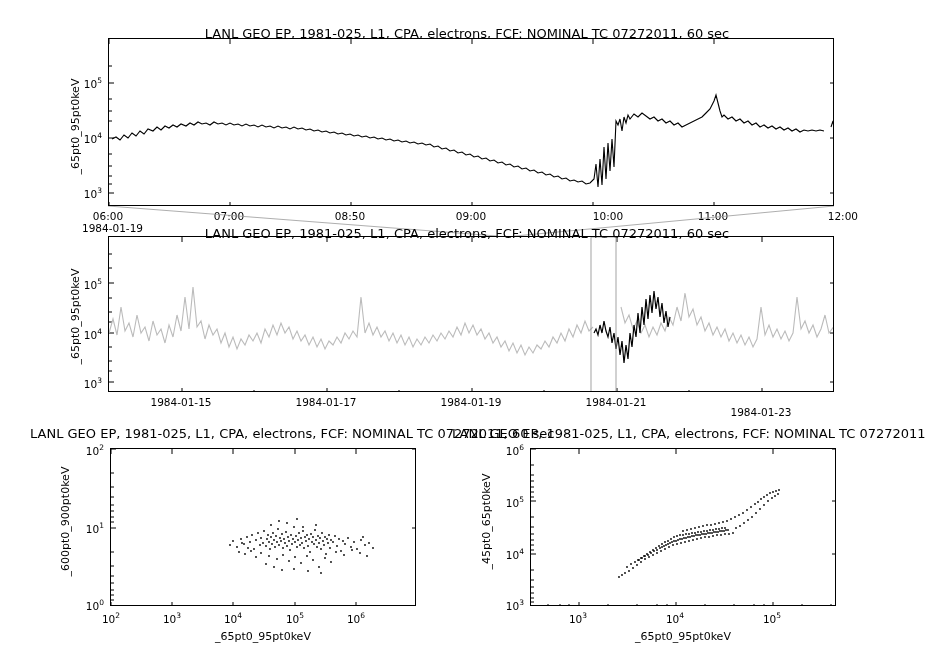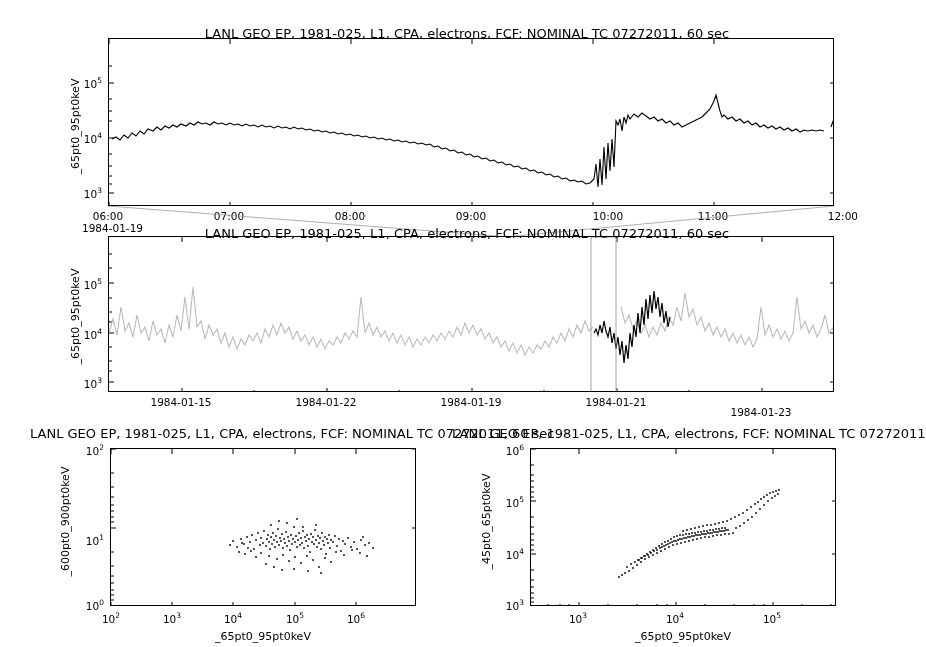--- a/index.html
+++ b/index.html
@@ -118,21 +118,21 @@
         <line x1="726" y1="0" x2="726" y2="5"></line>
       </g>
 
       <polyline fill="none" stroke="#000000" stroke-width="1.1" points="3,100 7,98 11,101 15,96 19,99 23,94 27,97 31,92 35,95 39,90 44,92 48,88 52,91 56,87 60,89 64,86 68,88 72,85 77,87 81,84 85,86 89,83 93,85 97,84 101,86 105,83 109,85 113,84 117,86 121,84 125,86 129,85 133,87 137,85 141,87 145,86 149,88 153,86 157,88 161,87 165,89 169,87 173,89 177,88 181,90 185,88 189,90 193,89 197,91 201,90 205,92 209,91 213,93 217,92 221,94 225,93 229,95 233,94 237,96 241,95 245,97 249,96 253,98 257,97 261,99 265,98 269,100 273,99 277,101 281,100 285,102 289,101 293,103 297,102 301,104 305,103 309,105 313,104 317,106 321,105 325,108 329,107 333,110 337,109 341,112 345,111 349,114 353,113 357,116 361,115 365,118 369,117 373,120 377,119 381,122 385,121 389,124 393,123 397,126 401,125 405,128 409,127 413,130 417,129 421,132 425,131 429,134 433,133 437,136 441,135 445,138 449,137 453,140 457,139 461,142 465,141 469,143 473,142 477,145 481,144 485,140 487,125 489,148 491,120 493,146 495,108 497,140 499,104 501,132 503,100 505,128 507,82 509,86 511,80 513,92 515,78 517,84 519,76 521,80 525,75 529,78 533,74 537,77 541,80 545,78 549,82 553,80 557,84 561,82 565,86 569,84 573,88 577,86 581,84 585,82 589,80 593,78 597,74 601,70 605,62 607,56 609,64 611,72 613,78 615,76 619,80 623,78 627,82 631,80 635,84 639,82 643,86 647,84 651,88 655,86 659,89 663,87 667,90 671,88 675,91 679,89 683,92 687,90 691,93 695,91 699,92 703,91 707,92 711,91 715,92"></polyline>
       <polyline fill="none" stroke="#000000" stroke-width="1.1" points="722,88 724,82 726,94"></polyline>
     </svg>
   </div>
 
   <div class="tick-label-x" style="left:84px; top:210px; width:48px;">06:00</div>
   <div class="tick-label-x" style="left:205px; top:210px; width:48px;">07:00</div>
-  <div class="tick-label-x" style="left:326px; top:210px; width:48px;">08:00</div>
+  <div class="tick-label-x" style="left:326px; top:210px; width:48px;">08:50</div>
   <div class="tick-label-x" style="left:447px; top:210px; width:48px;">09:00</div>
   <div class="tick-label-x" style="left:584px; top:210px; width:48px;">10:00</div>
   <div class="tick-label-x" style="left:689px; top:210px; width:48px;">11:00</div>
   <div class="tick-label-x" style="left:810px; top:210px; width:48px;text-align:right;">12:00</div>
   <div class="tick-label-x" style="left:82px; top:222px; width:80px; text-align:left;">1984-01-19</div>
 
   <svg class="linkline" style="left:108px; top:206px; width:726px; height:30px;" width="726" height="30">
     <line x1="0" y1="0" x2="389" y2="30" stroke="#999999" stroke-width="0.8"></line>
     <line x1="726" y1="0" x2="407" y2="30" stroke="#999999" stroke-width="0.8"></line>
   </svg>
@@ -184,31 +184,31 @@
       <polyline fill="none" stroke="#bbbbbb" stroke-width="1.1" points="0,96 4,82 8,98 12,70 16,94 20,86 24,100 28,78 32,96 36,90 40,104 44,84 48,98 52,92 56,106 60,88 64,100 68,78 72,94 76,60 80,92 84,50 88,90 92,84 96,102 100,88 104,98 108,92 112,106 116,96 120,110 124,100 128,112 132,102 136,108 140,98 144,104 148,96 152,106 156,92 160,100 164,88 168,98 172,86 176,96 180,90 184,102 188,94 192,104 196,98 200,108 204,100 208,110 212,102 216,112 220,104 224,108 228,100 232,106 236,96 240,102 244,94 248,100 252,60 256,96 260,86 264,98 268,90 272,100 276,94 280,104 284,96 288,106 292,98 296,108 300,100 304,110 308,102 312,108 316,100 320,106 324,98 328,104 332,96 336,102 340,94 344,100 348,90 352,98 356,86 360,96 364,88 368,98 372,92 376,102 380,96 384,106 388,100 392,110 396,104 400,114 404,106 408,116 412,108 416,118 420,110 424,116 428,108 432,112 436,104 440,110 444,100 448,106 452,96 456,104 460,92 464,100 468,88 472,96 476,84 480,94 484,90"></polyline>
       <polyline fill="none" stroke="#bbbbbb" stroke-width="1.1" points="512,70 516,86 520,78 524,92 528,84 532,96 536,88 540,100 544,90 548,98 552,86 556,94 560,80 564,88 568,70 572,84 576,56 580,80 584,72 588,88 592,80 596,94 600,86 604,98 608,90 612,100 616,92 620,104 624,96 628,106 632,98 636,108 640,100 644,110 648,102 652,70 656,98 660,88 664,100 668,92 672,102 676,94 680,104 684,96 688,60 692,92 696,84 700,96 704,88 708,100 712,92 716,78 720,96 726,88"></polyline>
 
       <polyline fill="none" stroke="#000000" stroke-width="1.2" points="485,96 487,92 489,98 491,88 493,96 495,84 497,94 499,100 501,90 503,106 505,96 507,112 509,100 511,118 513,104 515,126 517,108 519,122 521,96 523,110 525,88 527,100 529,76 531,96 533,70 535,88 537,62 539,82 541,58 543,76 545,54 547,72 549,60 551,80 553,66 555,86 557,74 559,90 561,80"></polyline>
 
       <rect x="482" y="0" width="25" height="156" fill="none" stroke="#999999" stroke-width="0.9"></rect>
     </svg>
   </div>
 
   <div class="tick-label-x" style="left:140px; top:396px; width:82px;">1984-01-15</div>
-  <div class="tick-label-x" style="left:285px; top:396px; width:82px;">1984-01-22</div>
+  <div class="tick-label-x" style="left:285px; top:396px; width:82px;">1984-01-17</div>
   <div class="tick-label-x" style="left:430px; top:396px; width:82px;">1984-01-19</div>
   <div class="tick-label-x" style="left:575px; top:396px; width:82px;">1984-01-21</div>
   <div class="tick-label-x" style="left:720px; top:396px; width:82px;margin-top:10px;">1984-01-23</div>
 
   <div class="plot-title" style="left:30px; top:426px; width:440px; text-align:left;">LANL GEO EP, 1981-025, L1, CPA, electrons, FCF: NOMINAL TC 07272011, 60 sec</div>
 
   <div class="ylabel" style="left:-15px; top:515px; width:160px;">_600pt0_900pt0keV</div>
 
   <div class="tick-label-y" style="left:72px; top:443px; width:32px;">10<sup>2</sup></div>
-  <div class="tick-label-y" style="left:72px; top:521px; width:32px;margin-top:12px;">10<sup>1</sup></div>
+  <div class="tick-label-y" style="left:72px; top:521px; width:32px;">10<sup>1</sup></div>
   <div class="tick-label-y" style="left:72px; top:598px; width:32px;">10<sup>0</sup></div>
 
   <div class="axes-frame" style="left:110px; top:448px; width:306px; height:158px;">
     <svg width="306" height="158" viewBox="0 0 306 158">
       <g stroke="#000" stroke-width="1">
         <line x1="0" y1="0" x2="5" y2="0"></line>
         <line x1="0" y1="79" x2="5" y2="79"></line>
         <line x1="0" y1="157" x2="5" y2="157"></line>
         <line x1="306" y1="0" x2="301" y2="0"></line>
         <line x1="306" y1="79" x2="301" y2="79"></line>

